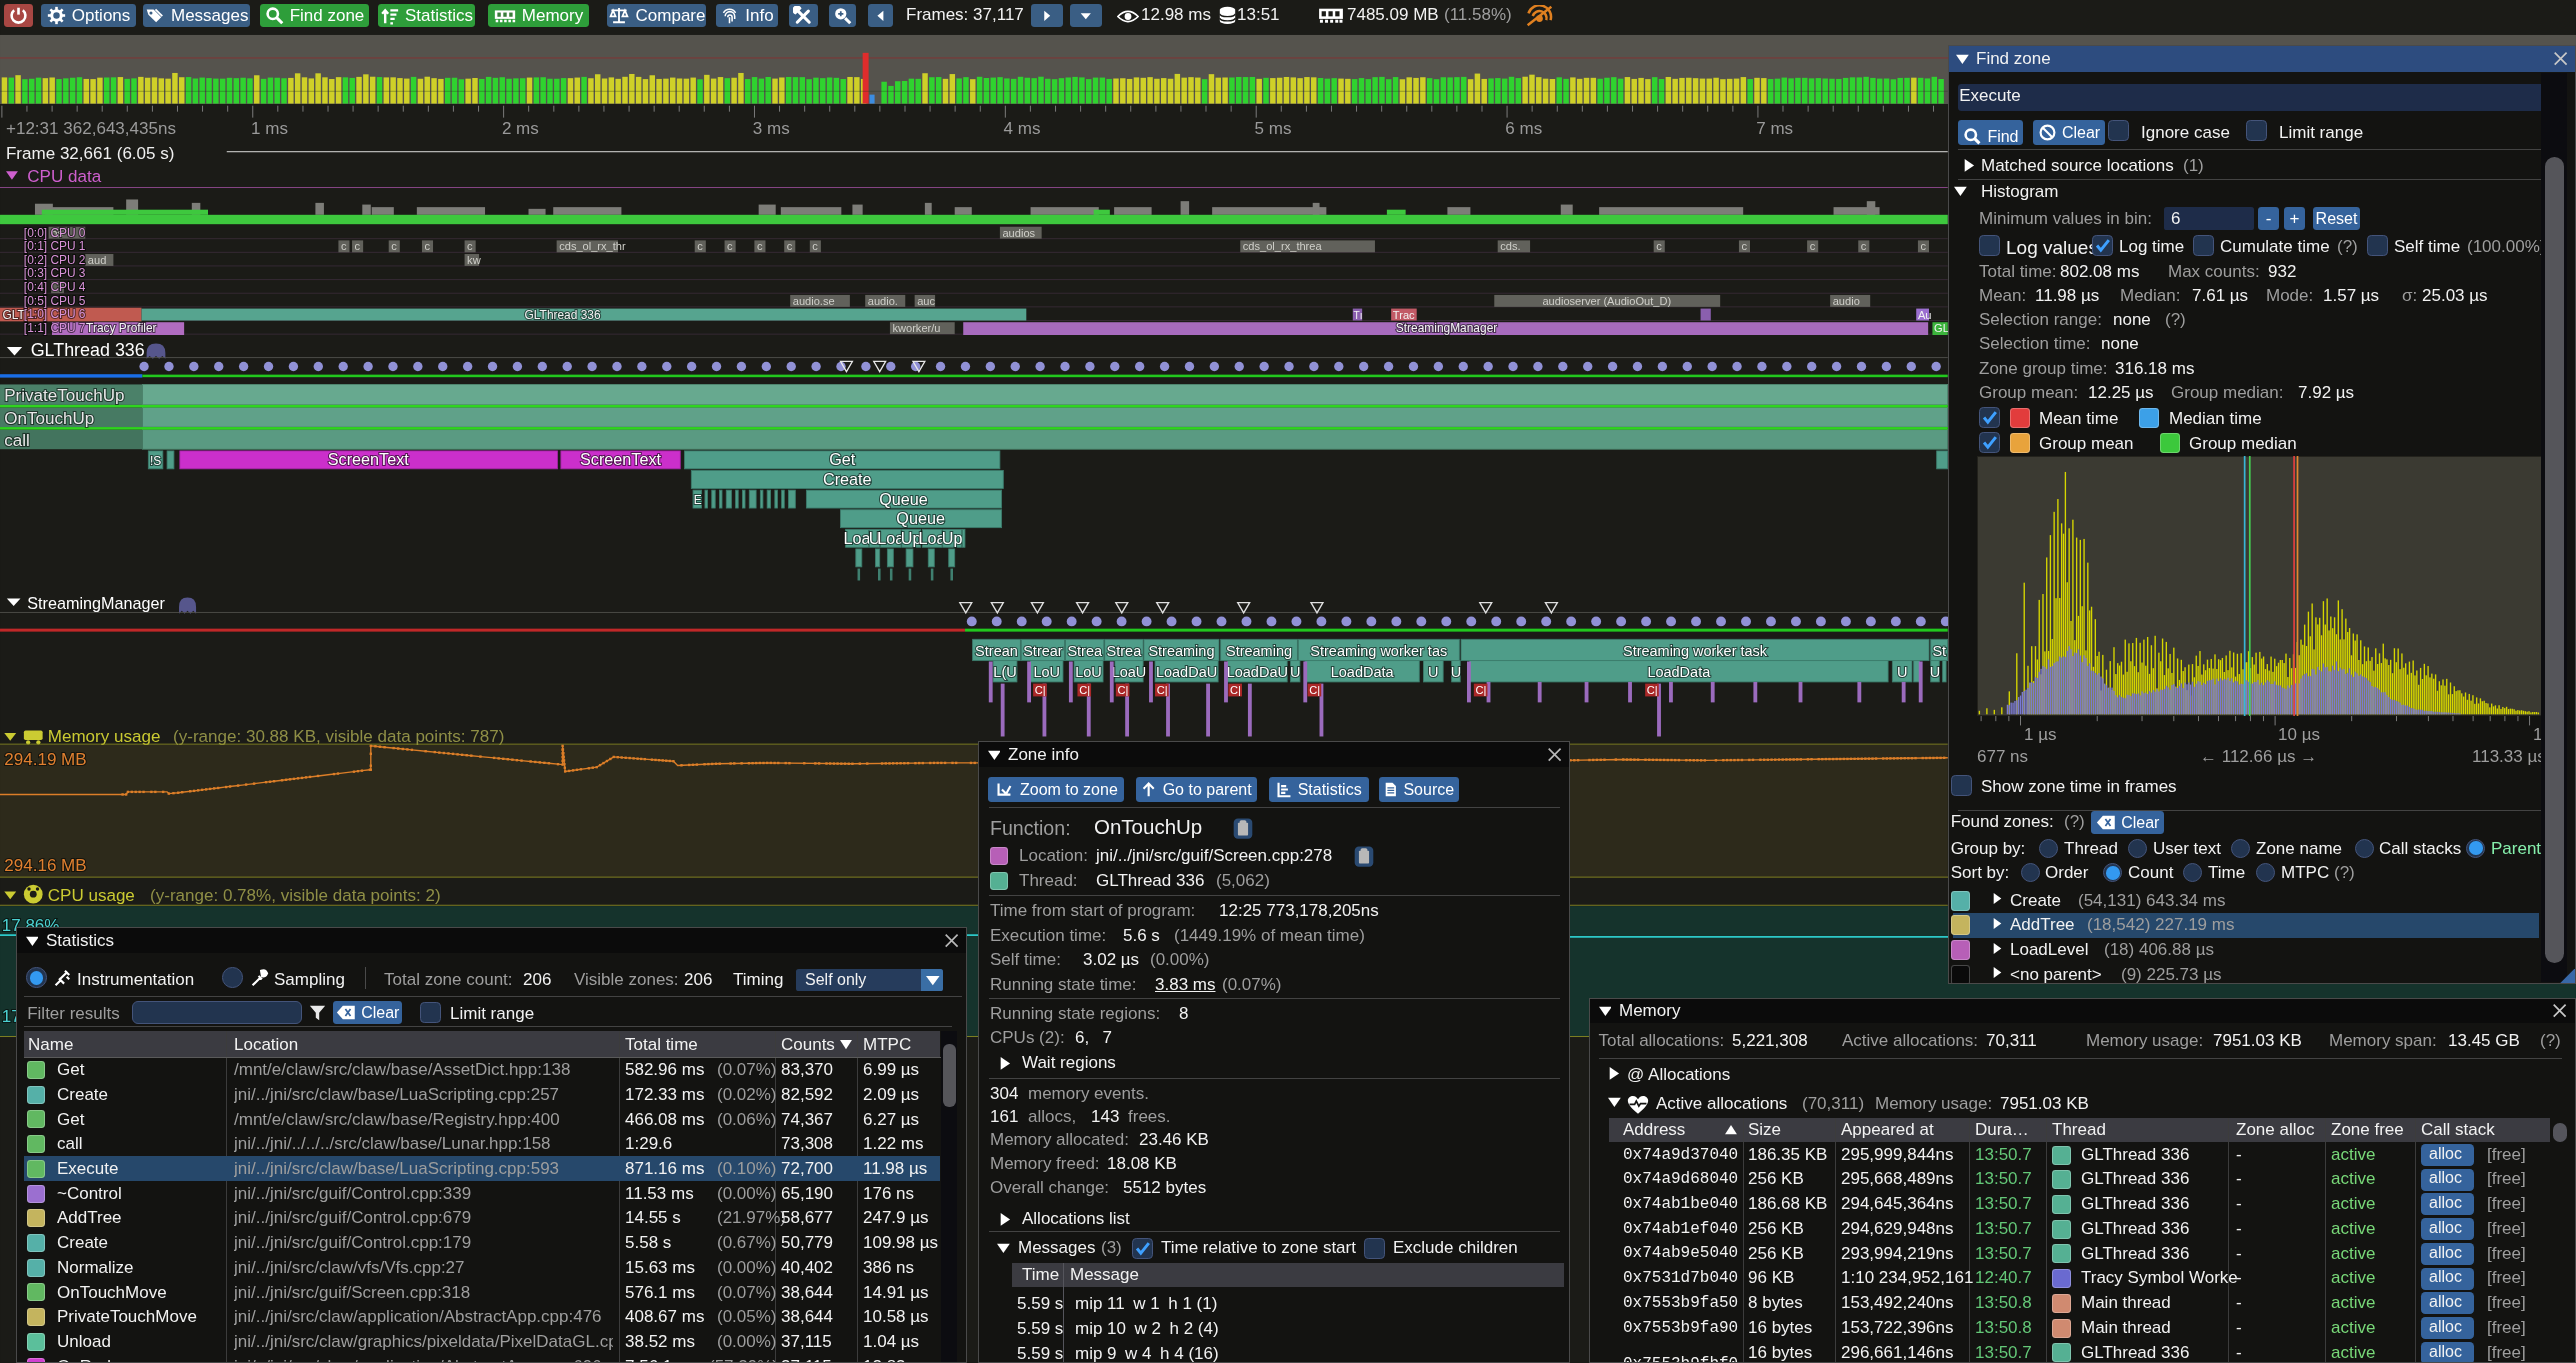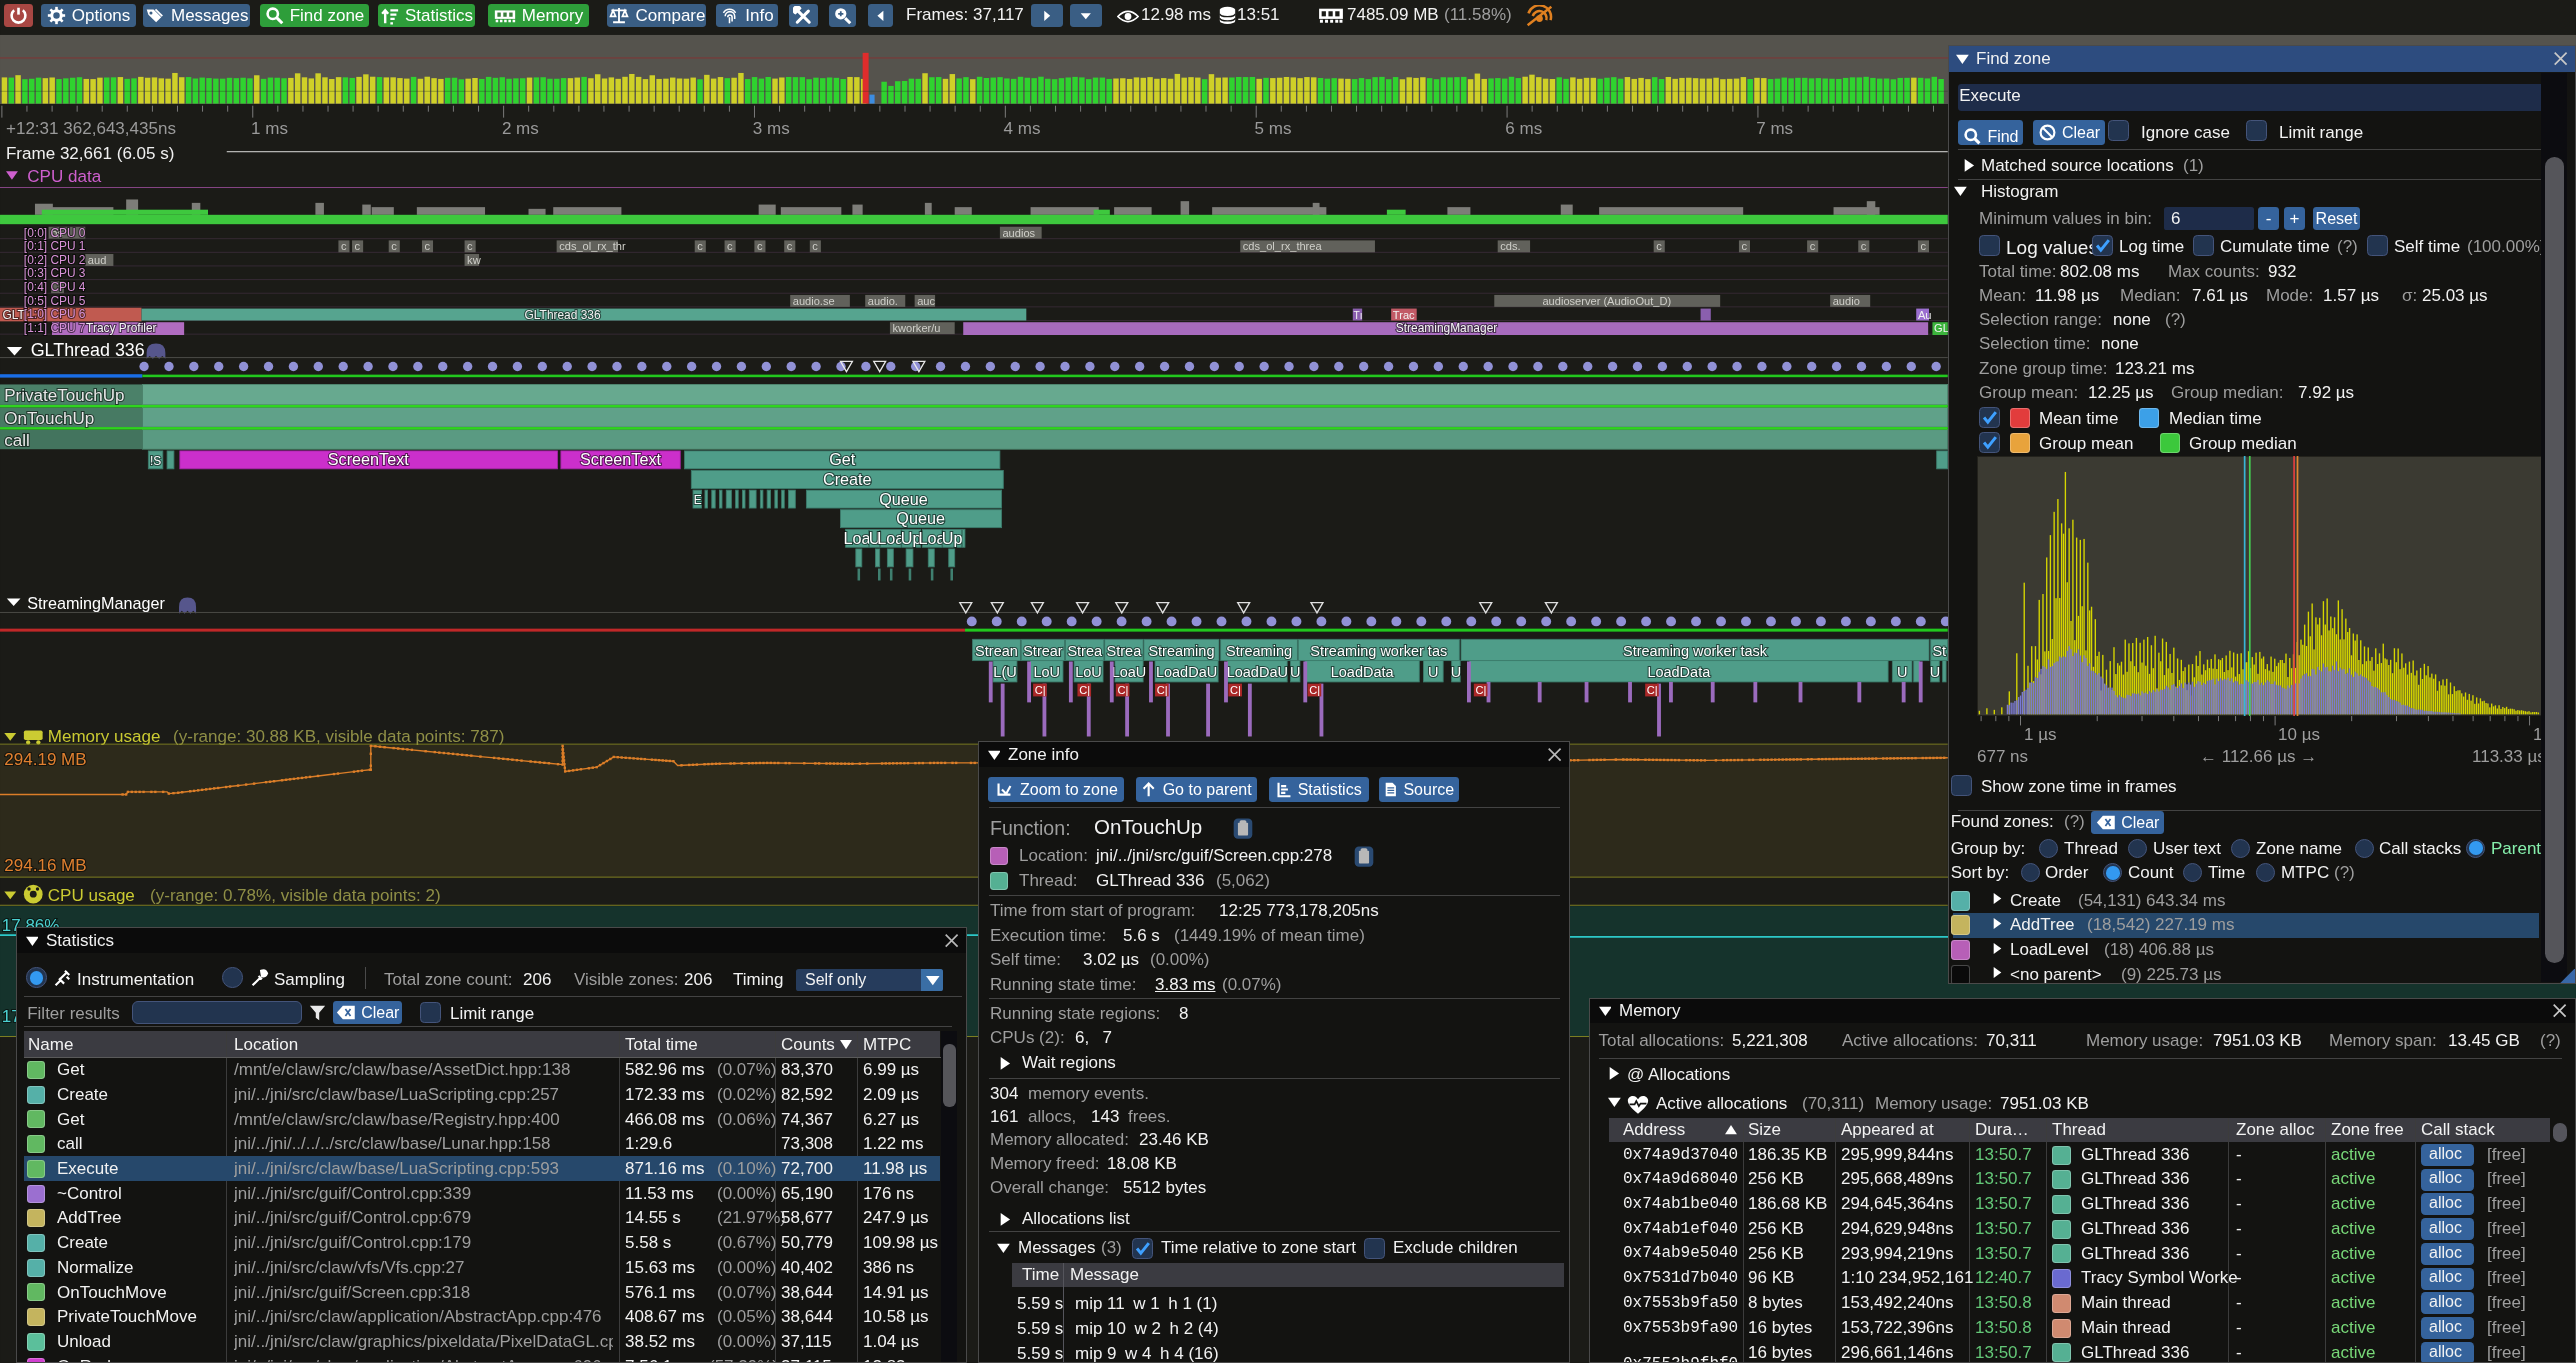--- a/index.html
+++ b/index.html
@@ -1624,21 +1624,21 @@
 <div style="position:absolute;left:317px;top:240px;font-size:17px;color:#9e9e9e;font-family:'Liberation Sans',sans-serif;white-space:nowrap;">Mode:</div>
 <div style="position:absolute;left:374px;top:240px;font-size:17px;color:#f2f2f2;font-family:'Liberation Sans',sans-serif;white-space:nowrap;">1.57 µs</div>
 <div style="position:absolute;left:453px;top:240px;font-size:17px;color:#9e9e9e;font-family:'Liberation Sans',sans-serif;white-space:nowrap;">σ:</div>
 <div style="position:absolute;left:473px;top:240px;font-size:17px;color:#f2f2f2;font-family:'Liberation Sans',sans-serif;white-space:nowrap;">25.03 µs</div>
 <div style="position:absolute;left:30px;top:264px;font-size:17px;color:#9e9e9e;font-family:'Liberation Sans',sans-serif;white-space:nowrap;">Selection range:</div>
 <div style="position:absolute;left:164px;top:264px;font-size:17px;color:#f2f2f2;font-family:'Liberation Sans',sans-serif;white-space:nowrap;">none</div>
 <div style="position:absolute;left:216px;top:264px;font-size:17px;color:#9e9e9e;font-family:'Liberation Sans',sans-serif;white-space:nowrap;">(?)</div>
 <div style="position:absolute;left:30px;top:288px;font-size:17px;color:#9e9e9e;font-family:'Liberation Sans',sans-serif;white-space:nowrap;">Selection time:</div>
 <div style="position:absolute;left:152px;top:288px;font-size:17px;color:#f2f2f2;font-family:'Liberation Sans',sans-serif;white-space:nowrap;">none</div>
 <div style="position:absolute;left:30px;top:313px;font-size:17px;color:#9e9e9e;font-family:'Liberation Sans',sans-serif;white-space:nowrap;">Zone group time:</div>
-<div style="position:absolute;left:166px;top:313px;font-size:17px;color:#f2f2f2;font-family:'Liberation Sans',sans-serif;white-space:nowrap;">123.21 ms</div>
+<div style="position:absolute;left:166px;top:313px;font-size:17px;color:#f2f2f2;font-family:'Liberation Sans',sans-serif;white-space:nowrap;">316.18 ms</div>
 <div style="position:absolute;left:30px;top:337px;font-size:17px;color:#9e9e9e;font-family:'Liberation Sans',sans-serif;white-space:nowrap;">Group mean:</div>
 <div style="position:absolute;left:139px;top:337px;font-size:17px;color:#f2f2f2;font-family:'Liberation Sans',sans-serif;white-space:nowrap;">12.25 µs</div>
 <div style="position:absolute;left:222px;top:337px;font-size:17px;color:#9e9e9e;font-family:'Liberation Sans',sans-serif;white-space:nowrap;">Group median:</div>
 <div style="position:absolute;left:349px;top:337px;font-size:17px;color:#f2f2f2;font-family:'Liberation Sans',sans-serif;white-space:nowrap;">7.92 µs</div>
 <div style="position:absolute;left:30px;top:361px;width:21px;height:21px;background:#22344f;border:0.9px solid #44547a;border-radius:4.3px"></div>
     <svg style="position:absolute;left:30px;top:361px" width="21" height="21" viewBox="0 0 25 25">
       <path d="M6 12.5 L10.5 18 L20 6" stroke="#3ea0ff" stroke-width="3.5" fill="none"></path>
     </svg>
 <div style="position:absolute;left:61px;top:362px;width:19.6px;height:19.6px;background:#e23c3c;border-radius:3.4px;border:0.9px solid rgba(255,255,255,0.25)"></div>
 <div style="position:absolute;left:90px;top:363px;font-size:17px;color:#f2f2f2;font-family:'Liberation Sans',sans-serif;white-space:nowrap;">Mean time</div>

